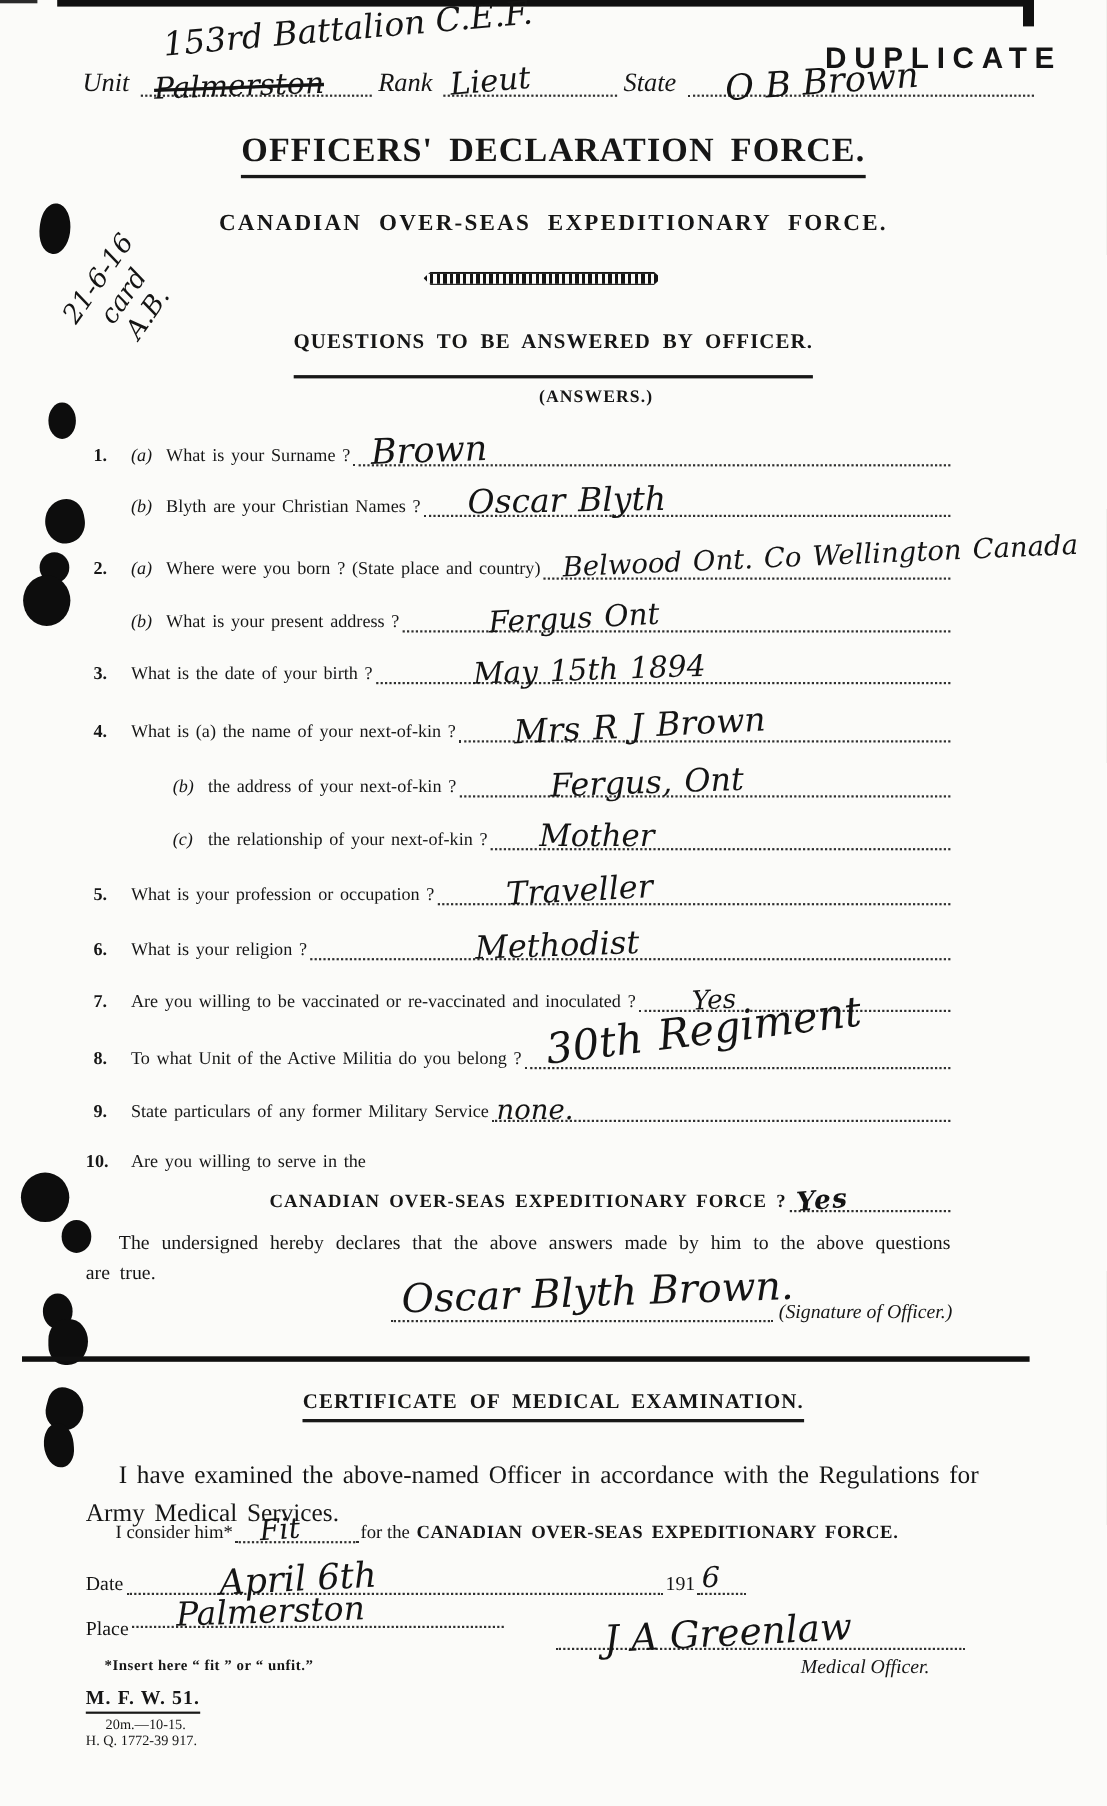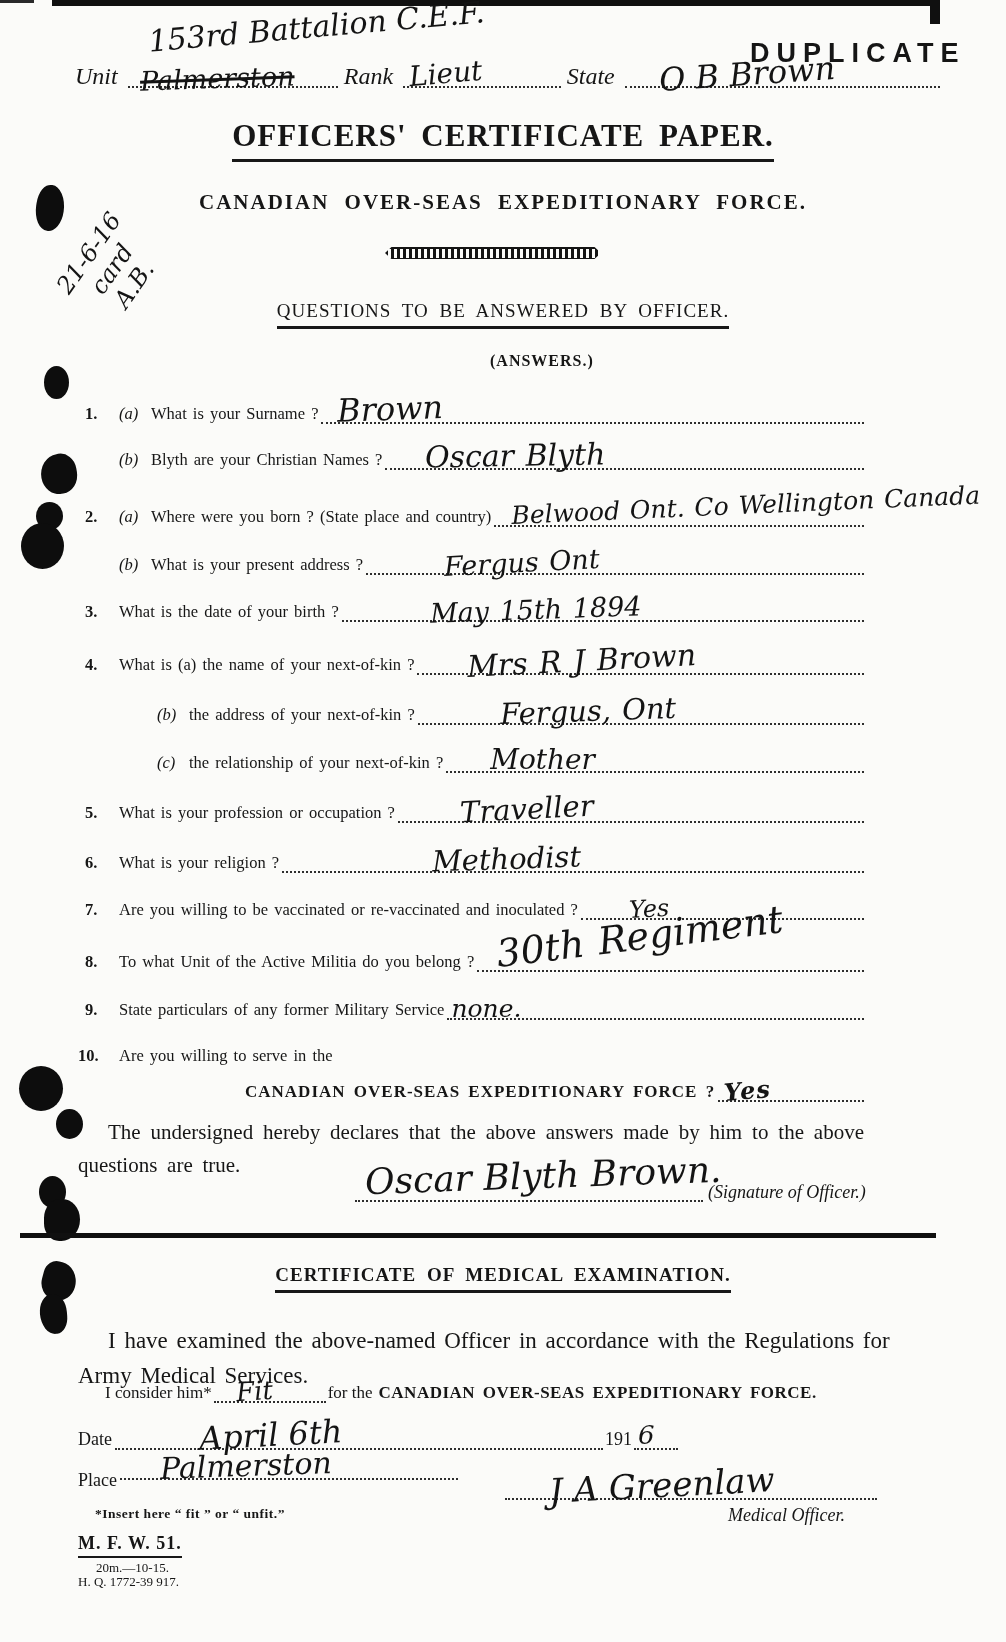--- a/index.html
+++ b/index.html
@@ -46,22 +46,22 @@
     background:repeating-linear-gradient(90deg,#141414 0 3px,#fbfbf9 3px 6px);
     border-top:2px solid #141414;border-bottom:1px solid #141414;
     clip-path:polygon(0 50%,3% 0,97% 0,100% 50%,97% 100%,3% 100%);
   }
   .margin-note{
     left:66px;top:228px;transform:rotate(-55deg);transform-origin:center;
     font-size:24px;text-align:center;line-height:1.15;
   }
   .qhead-wrap{position:absolute;left:0;top:300px;width:100%;text-align:center;}
   .qhead{
-    display:inline-block;font-size:19px;font-weight:normal;letter-spacing:1px;
-    word-spacing:5px;border-bottom:3px solid #181818;padding-bottom:4px;
+    display:inline-block;font-size:19px;font-weight:bold;letter-spacing:1px;
+    word-spacing:5px;border-bottom:3px solid #181818;padding-bottom:19px;
   }
   .answers-label{left:490px;top:352px;font-size:16px;font-weight:bold;letter-spacing:1px;}
   
   .qrow{
     position:absolute;left:85px;right:142px;height:26px;
     display:flex;align-items:flex-end;font-size:16.5px;word-spacing:2px;
   }
   .qno{display:inline-block;width:34px;line-height:1.2;font-weight:bold;}
   .qsub{display:inline-block;width:32px;line-height:1.2;font-style:italic;}
   .qsub.indent{margin-left:38px;}
@@ -83,21 +83,21 @@
   .r-q9{top:994px;}   .a-q9{left:4px;font-size:25px;}
   .r-q10{top:1040px;}
   .force-row{
     position:absolute;left:245px;right:142px;top:1076px;height:26px;
     display:flex;align-items:flex-end;font-size:17px;font-weight:bold;letter-spacing:1px;word-spacing:3px;
   }
   .a-force{left:6px;font-size:24px;transform:rotate(-5deg);}
   
   .declaration{
     position:absolute;left:78px;top:1116px;width:786px;
-    font-size:21px;line-height:1.55;text-align:justify;text-indent:30px;word-spacing:4.5px;
+    font-size:18px;line-height:1.55;text-align:justify;text-indent:30px;word-spacing:4.5px;
   }
   .sig-hw{left:365px;top:1158px;font-size:36px;transform:rotate(-2deg);}
   .sig-line{position:absolute;left:355px;top:1180px;width:348px;height:20px;border-bottom:2px dotted #2e2e2e;}
   .sig-caption{left:708px;top:1182px;font-size:18px;font-style:italic;white-space:nowrap;}
   .section-rule{position:absolute;left:20px;top:1233px;width:916px;height:5px;background:#101010;}
   
   .med-head-wrap{position:absolute;left:0;top:1264px;width:100%;text-align:center;}
   .med-head{
     display:inline-block;font-size:19px;font-weight:bold;letter-spacing:1px;word-spacing:5px;
     border-bottom:3px solid #181818;padding-bottom:4px;
@@ -167,21 +167,21 @@
     <span class="hdr-dots" style="flex:.75;">
       <span class="hw rank-val">Lieut</span>
     </span>
     <span class="hdr-label">State</span>
     <span class="hdr-dots" style="flex:1.5;">
       <span class="hw name-val">O B Brown</span>
     </span>
   </div>
 
   <div class="title-wrap">
-    <span class="title">OFFICERS' CERTIFICATE PAPER.</span>
+    <span class="title">OFFICERS' DECLARATION FORCE.</span>
   </div>
   <div class="subtitle-wrap">
     <span class="subtitle">CANADIAN OVER-SEAS EXPEDITIONARY FORCE.</span>
   </div>
   <div class="ornament"></div>
 
   <div class="abs hw margin-note">
     <div>21-6-16</div>
     <div>card</div>
     <div>A.B.</div>

